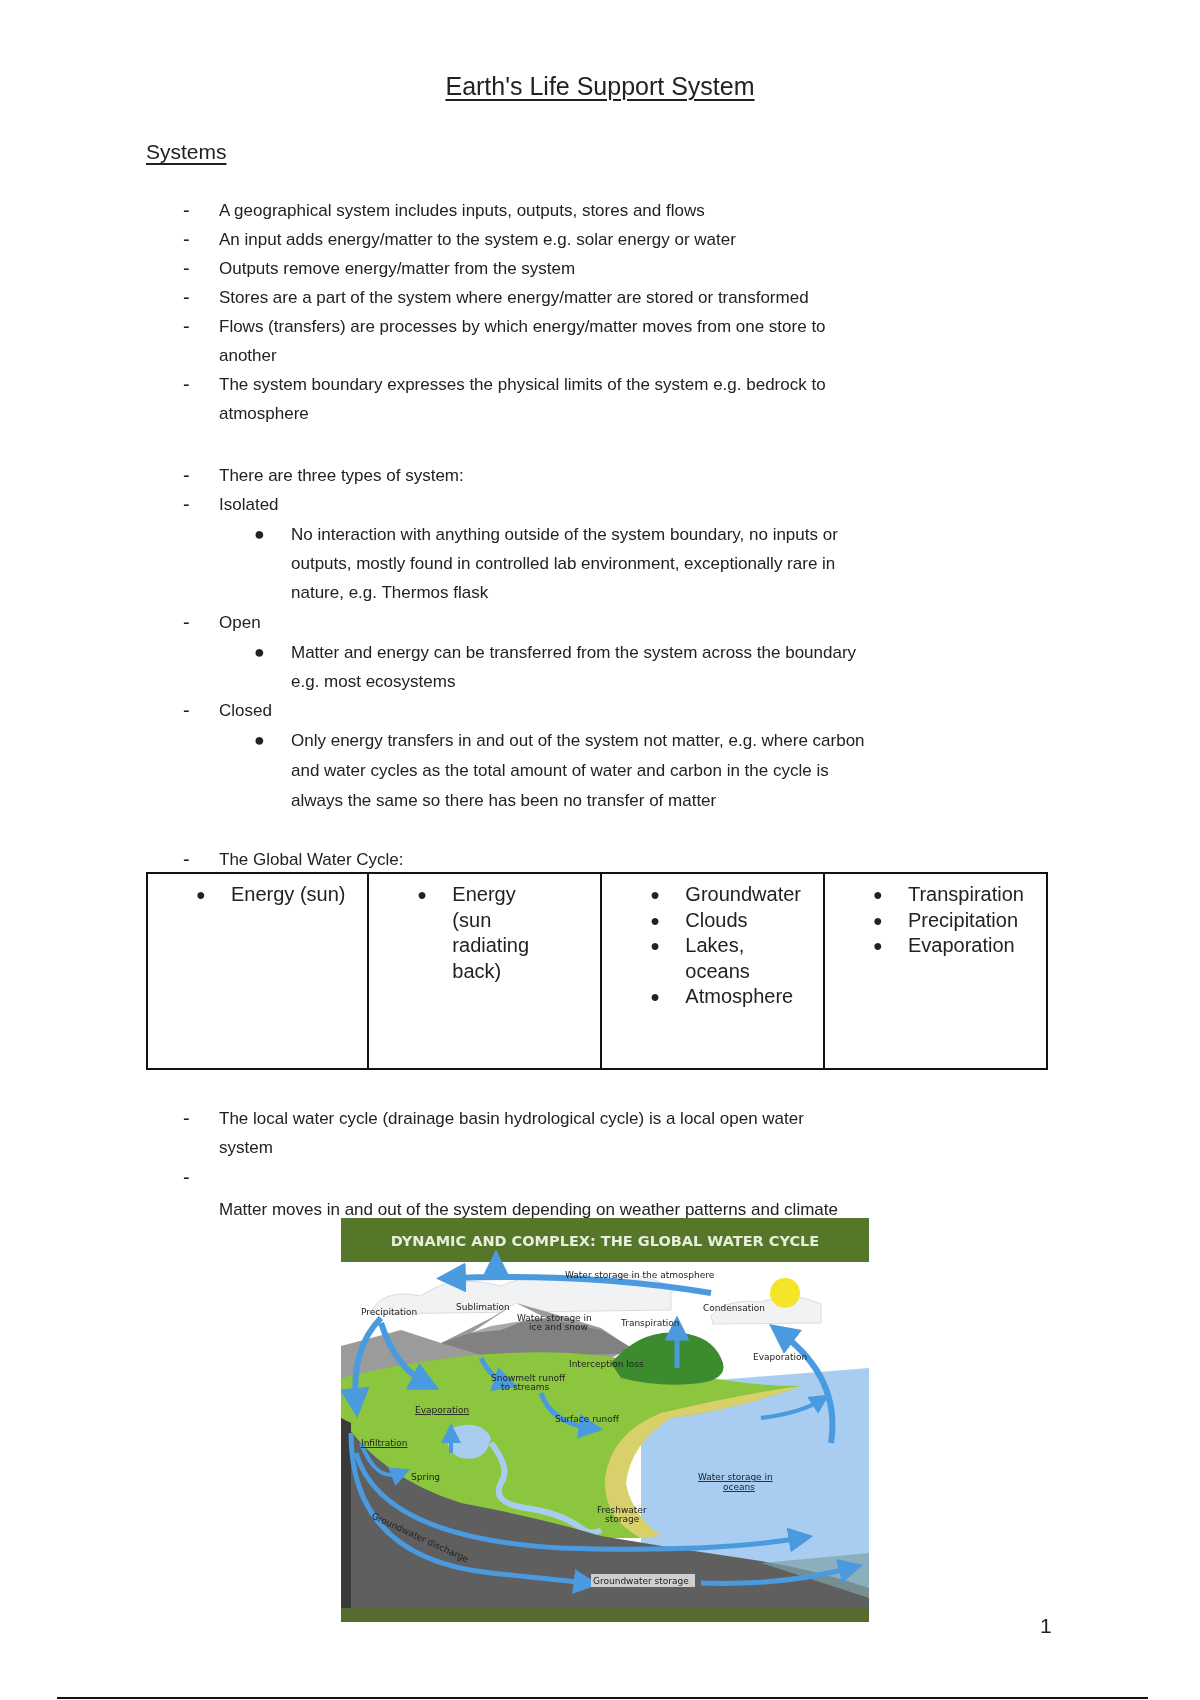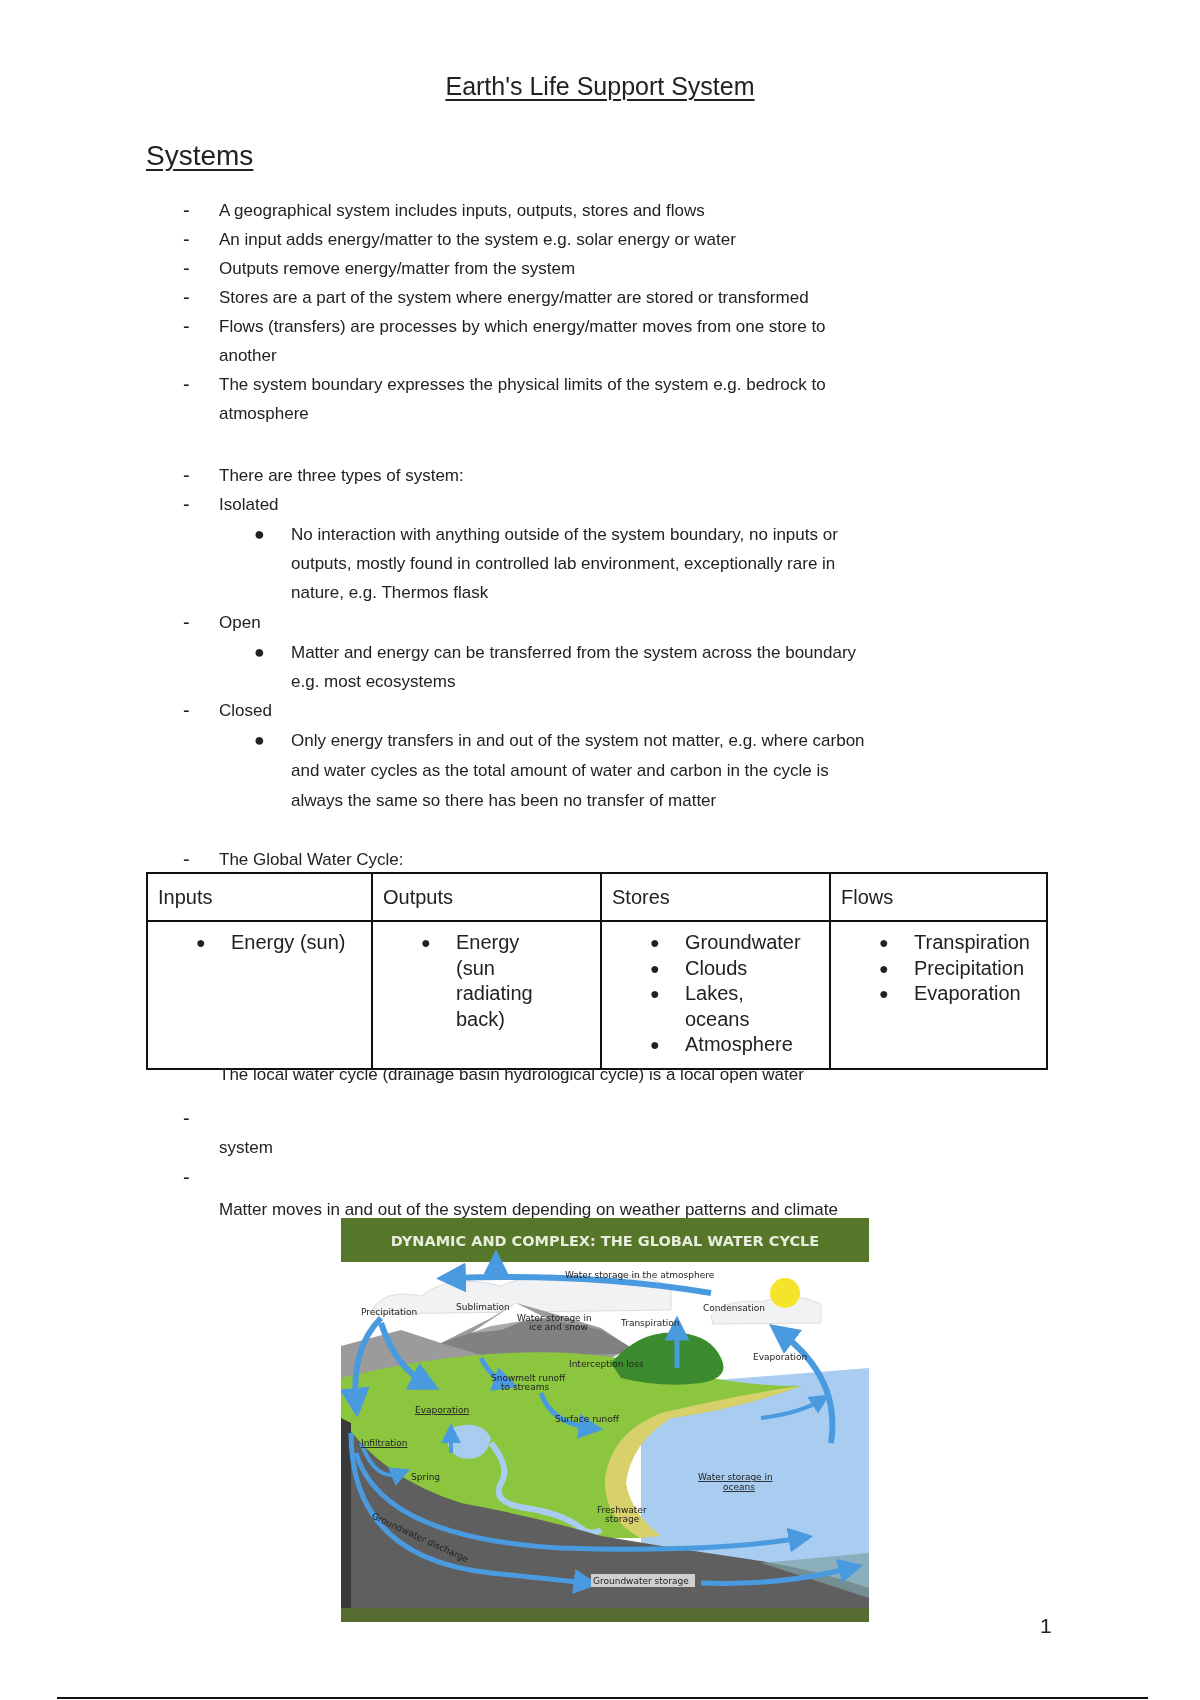--- a/index.html
+++ b/index.html
@@ -1,21 +1,21 @@
 <!DOCTYPE html>
 <html><head>
 <meta charset="utf-8">
 <style>
   html, body { margin:0; padding:0; background:#ffffff; }
   body { width:1200px; height:1700px; position:relative; overflow:hidden;
          font-family:"Liberation Sans", sans-serif; color:#222; }
   .abs { position:absolute; white-space:nowrap; }
   .title { left:0; width:1200px; text-align:center; top:72px; font-size:25px; }
   .title span { text-decoration:underline; text-decoration-thickness:2px; text-underline-offset:4px; }
-  .heading { left:146px; top:140px; font-size:28px; text-decoration:underline; text-underline-offset:4px; }
+  .heading { left:146px; top:140px; font-size:21px; text-decoration:underline; text-underline-offset:4px; }
   .line { font-size:17px; line-height:29px; height:29px; }
   .dash { position:absolute; left:183px; font-size:20px; line-height:29px; }
   .bul { position:absolute; left:254px; font-size:18px; line-height:29px; }
   .t1 { left:219px; }
   .t2 { left:291px; }
   table.wc { position:absolute; left:146px; top:872px; width:902px; height:198px;
              border-collapse:collapse; font-size:20px; }
   table.wc td, table.wc th { border:2px solid #111; vertical-align:top; padding:0; text-align:left; font-weight:normal; }
   table.wc th { height:46px; padding:0 0 0 10px; line-height:46px; }
   table.wc td ul { list-style:none; margin:0; padding:8px 0 0 0; }
@@ -71,26 +71,20 @@
   <div class="abs line t2" style="top:726px">Only energy transfers in and out of the system not matter, e.g. where carbon</div>
   <div class="abs line t2" style="top:756px">and water cycles as the total amount of water and carbon in the cycle is</div>
   <div class="abs line t2" style="top:786px">always the same so there has been no transfer of matter</div>
 
   <div class="dash" style="top:845px">-</div>
   <div class="abs line t1" style="top:845px">The Global Water Cycle:</div>
 </div>
 
 <table class="wc">
   <tbody>
-      <tr>
-    <th style="width:213px">Inputs</th>
-    <th style="width:217px">Outputs</th>
-    <th style="width:217px">Stores</th>
-    <th>Flows</th>
-  </tr>
   <tr>
     <td>
       <ul>
         <li><span class="b">●</span><span>Energy (sun)</span></li>
       </ul>
     </td>
     <td>
       <ul>
         <li style="padding-right:20px; white-space:normal; width:105px"><span class="b">●</span><span>Energy (sun radiating back)</span></li>
       </ul>
@@ -109,21 +103,21 @@
         <li><span class="b">●</span><span>Precipitation</span></li>
         <li><span class="b">●</span><span>Evaporation</span></li>
       </ul>
     </td>
   </tr>
 </tbody>
   </table>
 
 <div>
   <div class="dash" style="top:1104px">-</div>
-  <div class="abs line t1" style="top:1060px">The local water cycle (drainage basin hydrological cycle) is a local open water</div>
+  <div class="abs line t1" style="top:1104px">The local water cycle (drainage basin hydrological cycle) is a local open water</div>
   <div class="abs line t1" style="top:1133px">system</div>
   <div class="dash" style="top:1163px">-</div>
   <div class="abs line t1" style="top:1195px">Matter moves in and out of the system depending on weather patterns and climate</div>
 </div>
 
 <svg class="diagram" viewBox="0 0 528 404" font-family="DejaVu Sans, sans-serif">
   <defs>
     <marker id="ah" markerWidth="5" markerHeight="5" refX="2.5" refY="2.5" orient="auto">
       <path d="M0,0 L5,2.5 L0,5 z" fill="#4a9ae0"></path>
     </marker>

